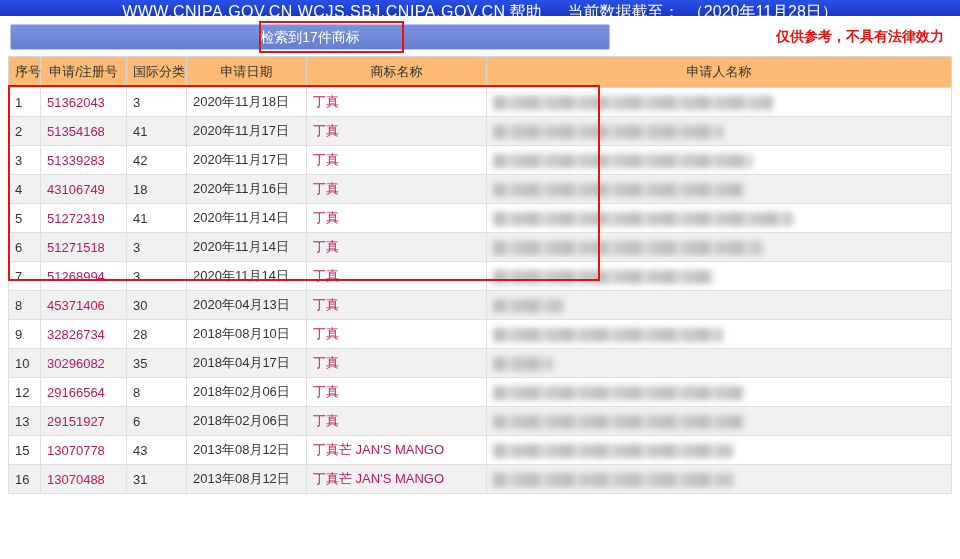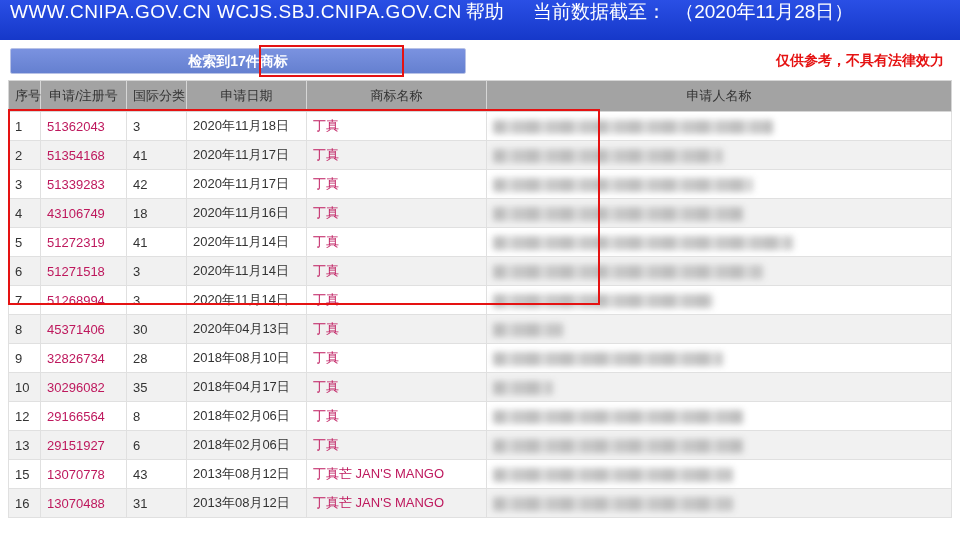--- a/index.html
+++ b/index.html
@@ -7,49 +7,48 @@
     margin: 0;
     font-family: "Microsoft YaHei", Arial, sans-serif;
     font-size: 13px;
     background: #fff;
     width: 960px;
   }
   .topbar {
     background: #1a3fd9;
     background: linear-gradient(#2a4fe5, #1638c9);
     color: #fff;
-    height: 40px;
+    height: 16px;
     line-height: 24px;
     padding: 0 10px;
     display: flex;
-    justify-content: flex-start;
-    font-size: 19px;
+    justify-content: center;
+    font-size: 16px;
     font-weight: 500;
   }
   .topbar-left { letter-spacing: 0.5px; }
   .topbar-right { }
   .topbar-right span { margin-left: 4px; }
   .search-row {
     display: flex;
     align-items: flex-start;
     padding: 8px 10px 6px 10px;
   }
   .search-bar {
     background: #6f87d6;
     background: linear-gradient(#7a92e0, #6580d0);
     border: 1px solid #b8c2e6;
     border-radius: 2px;
     height: 26px;
-    width: 456px;
+    width: 600px;
     position: relative;
     text-align: center;
     color: #fff;
     line-height: 24px;
     font-size: 14px;
-    font-weight: bold;
   }
   .red-box-1 {
     position: absolute;
     top: -4px;
     left: 248px;
     width: 145px;
     height: 32px;
     border: 2px solid #e51212;
     pointer-events: none;
   }
@@ -65,21 +64,21 @@
     position: relative;
     padding: 0 8px 8px 8px;
   }
   table {
     width: 100%;
     border-collapse: collapse;
     table-layout: fixed;
   }
   th {
     border: 1px solid #d6d6d6;
-    background: #a3a3a3;
+    background: #fdba74;
     font-weight: 400;
     color: #333;
     padding: 6px 6px;
     font-size: 13px;
     text-align: center;
     white-space: nowrap;
   }
   td {
     border: 1px solid #e0e0e0;
     padding: 5px 6px;

